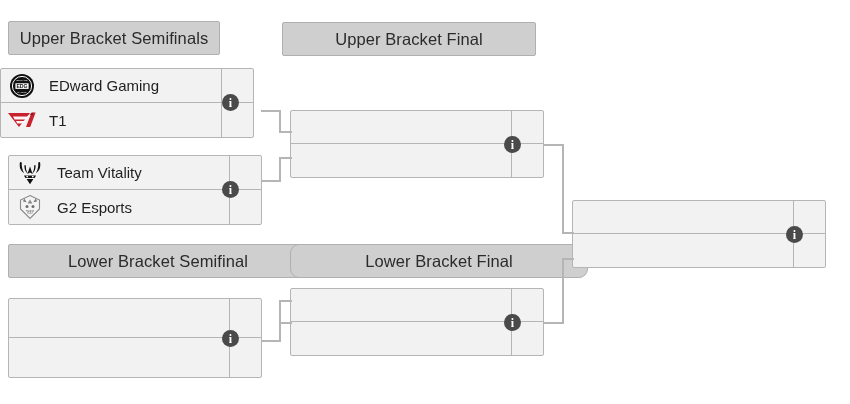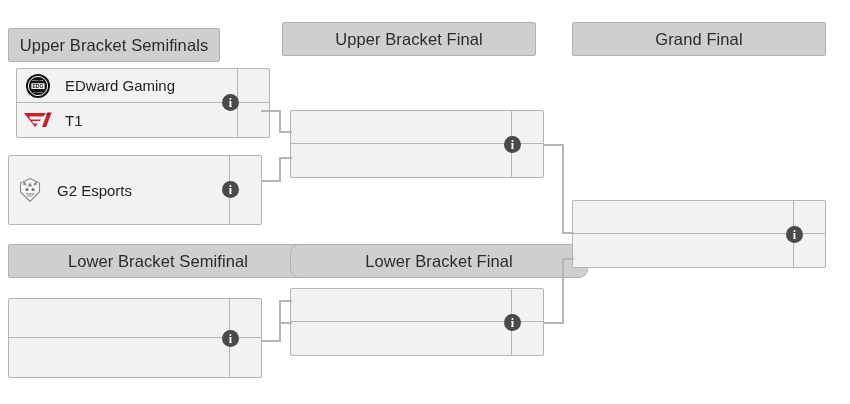--- a/index.html
+++ b/index.html
@@ -100,31 +100,28 @@
     z-index: 1;
   }
   .conn.h { height: 2px; }
   .conn.v { width: 2px; }
 </style>
 </head>
 <body>
 
 <div id="bracket">
 
-  <div class="round-header" style="left:8px;  top:28px;  width:212px;">
+  <div class="round-header" style="left:8px;  top:21px;  width:212px;">
     <span>Upper Bracket Semifinals</span>
   </div>
 
   <div class="round-header" style="left:282px; top:22px; width:254px;">
     <span>Upper Bracket Final</span>
   </div>
 
-  <div class="round-header" style="left:572px; top:22px; width:254px;">
-    <span>Grand Final</span>
-  </div>
 
   <div class="round-header" style="left:8px;  top:244px; width:300px;">
     <span>Lower Bracket Semifinal</span>
   </div>
 
   <div class="round-header" style="left:290px; top:244px; width:298px;border-radius:9px;">
     <span>Lower Bracket Final</span>
   </div>
 
   <div class="conn h" style="left:261px; top:110px; width:20px;"></div>
@@ -142,21 +139,21 @@
   <div class="conn h" style="left:261px; top:340px; width:20px;"></div>
   <div class="conn v" style="left:279px; top:322px; height:20px;"></div>
   <div class="conn h" style="left:279px; top:322px; width:13px;"></div>
   <div class="conn h" style="left:279px; top:300px; width:13px;"></div>
   <div class="conn v" style="left:279px; top:300px; height:22px;"></div>
 
   <div class="conn h" style="left:543px; top:322px; width:21px;"></div>
   <div class="conn v" style="left:562px; top:258px; height:66px;"></div>
   <div class="conn h" style="left:562px; top:258px; width:12px;"></div>
 
-  <div class="match" style="left:16px; top:68px; width:254px; height:70px;">
+  <div class="match" style="left:0; top:68px; width:254px; height:70px;">
     <div class="team-row top">
       <span class="team-logo">
         <svg width="26" height="26" viewBox="0 0 26 26" aria-hidden="true">
           <circle cx="13" cy="13" r="12" fill="#111111"></circle>
           <circle cx="13" cy="13" r="9.6" fill="none" stroke="#ffffff" stroke-width="1"></circle>
           <rect x="6.4" y="10.3" width="13.2" height="5.6" fill="#ffffff"></rect>
           <text x="13" y="14.9" text-anchor="middle" font-family="Liberation Sans, sans-serif" font-size="5.2" font-weight="bold" fill="#111111">EDG</text>
           <text x="13" y="8.2" text-anchor="middle" font-family="Liberation Sans, sans-serif" font-size="2.5" fill="#ffffff">EDWARD</text>
           <text x="13" y="20" text-anchor="middle" font-family="Liberation Sans, sans-serif" font-size="2.3" fill="#ffffff">GAMING</text>
         </svg>
@@ -180,20 +177,39 @@
       <div class="score-col has-rows">
         <span></span>
       </div>
     </div>
   </div>
   <div class="info-badge" style="left:222px; top:94px;">
     <span>i</span>
   </div>
 
   <div class="match" style="left:8px; top:155px; width:254px; height:70px;">
+    <div class="team-row top">
+      <span class="team-logo">
+        <svg width="28" height="26" viewBox="0 0 28 26" aria-hidden="true">
+          <path d="M4 2 C3 7 4.5 11 8.2 13.2 C6.2 10 5.4 6 5.8 2.4 Z" fill="#111111"></path>
+          <path d="M24 2 C25 7 23.5 11 19.8 13.2 C21.8 10 22.6 6 22.2 2.4 Z" fill="#111111"></path>
+          <path d="M8.5 5 C8 9 9.4 12.2 12 13.8 C10.3 11.2 9.6 8 9.9 5.4 Z" fill="#111111"></path>
+          <path d="M19.5 5 C20 9 18.6 12.2 16 13.8 C17.7 11.2 18.4 8 18.1 5.4 Z" fill="#111111"></path>
+          <path d="M14 6.5 L16.6 14 L14 12.4 L11.4 14 Z" fill="#111111"></path>
+          <path d="M8 15.4 L20 15.4 L18.6 18 L9.4 18 Z" fill="#111111"></path>
+          <path d="M10.6 19 L17.4 19 L14 24.2 Z" fill="#111111"></path>
+          <circle cx="11.2" cy="16.6" r="0.9" fill="#ffffff"></circle>
+          <circle cx="16.8" cy="16.6" r="0.9" fill="#ffffff"></circle>
+        </svg>
+      </span>
+      <span class="team-name">Team Vitality</span>
+      <div class="score-col has-rows">
+        <span></span>
+      </div>
+    </div>
     <div class="team-row">
       <span class="team-logo">
         <svg width="26" height="26" viewBox="0 0 26 26" aria-hidden="true">
           <path d="M13 1.5 L22.5 6 L22.5 15 L13 24.5 L3.5 15 L3.5 6 Z" fill="#f4f4f4" stroke="#8a8a8a" stroke-width="1.1"></path>
           <path d="M7.2 4.2 L9.6 8.2 L6 7.4 Z" fill="#7a7a7a"></path>
           <path d="M18.8 4.2 L16.4 8.2 L20 7.4 Z" fill="#7a7a7a"></path>
           <path d="M13 5.4 L15.4 9.6 L10.6 9.6 Z" fill="#8a8a8a"></path>
           <circle cx="10" cy="12.4" r="1.5" fill="#6f6f6f"></circle>
           <circle cx="16" cy="12.4" r="1.5" fill="#6f6f6f"></circle>
           <path d="M9 16 L17 16 L15.4 19.4 L10.6 19.4 Z" fill="#8a8a8a"></path>

